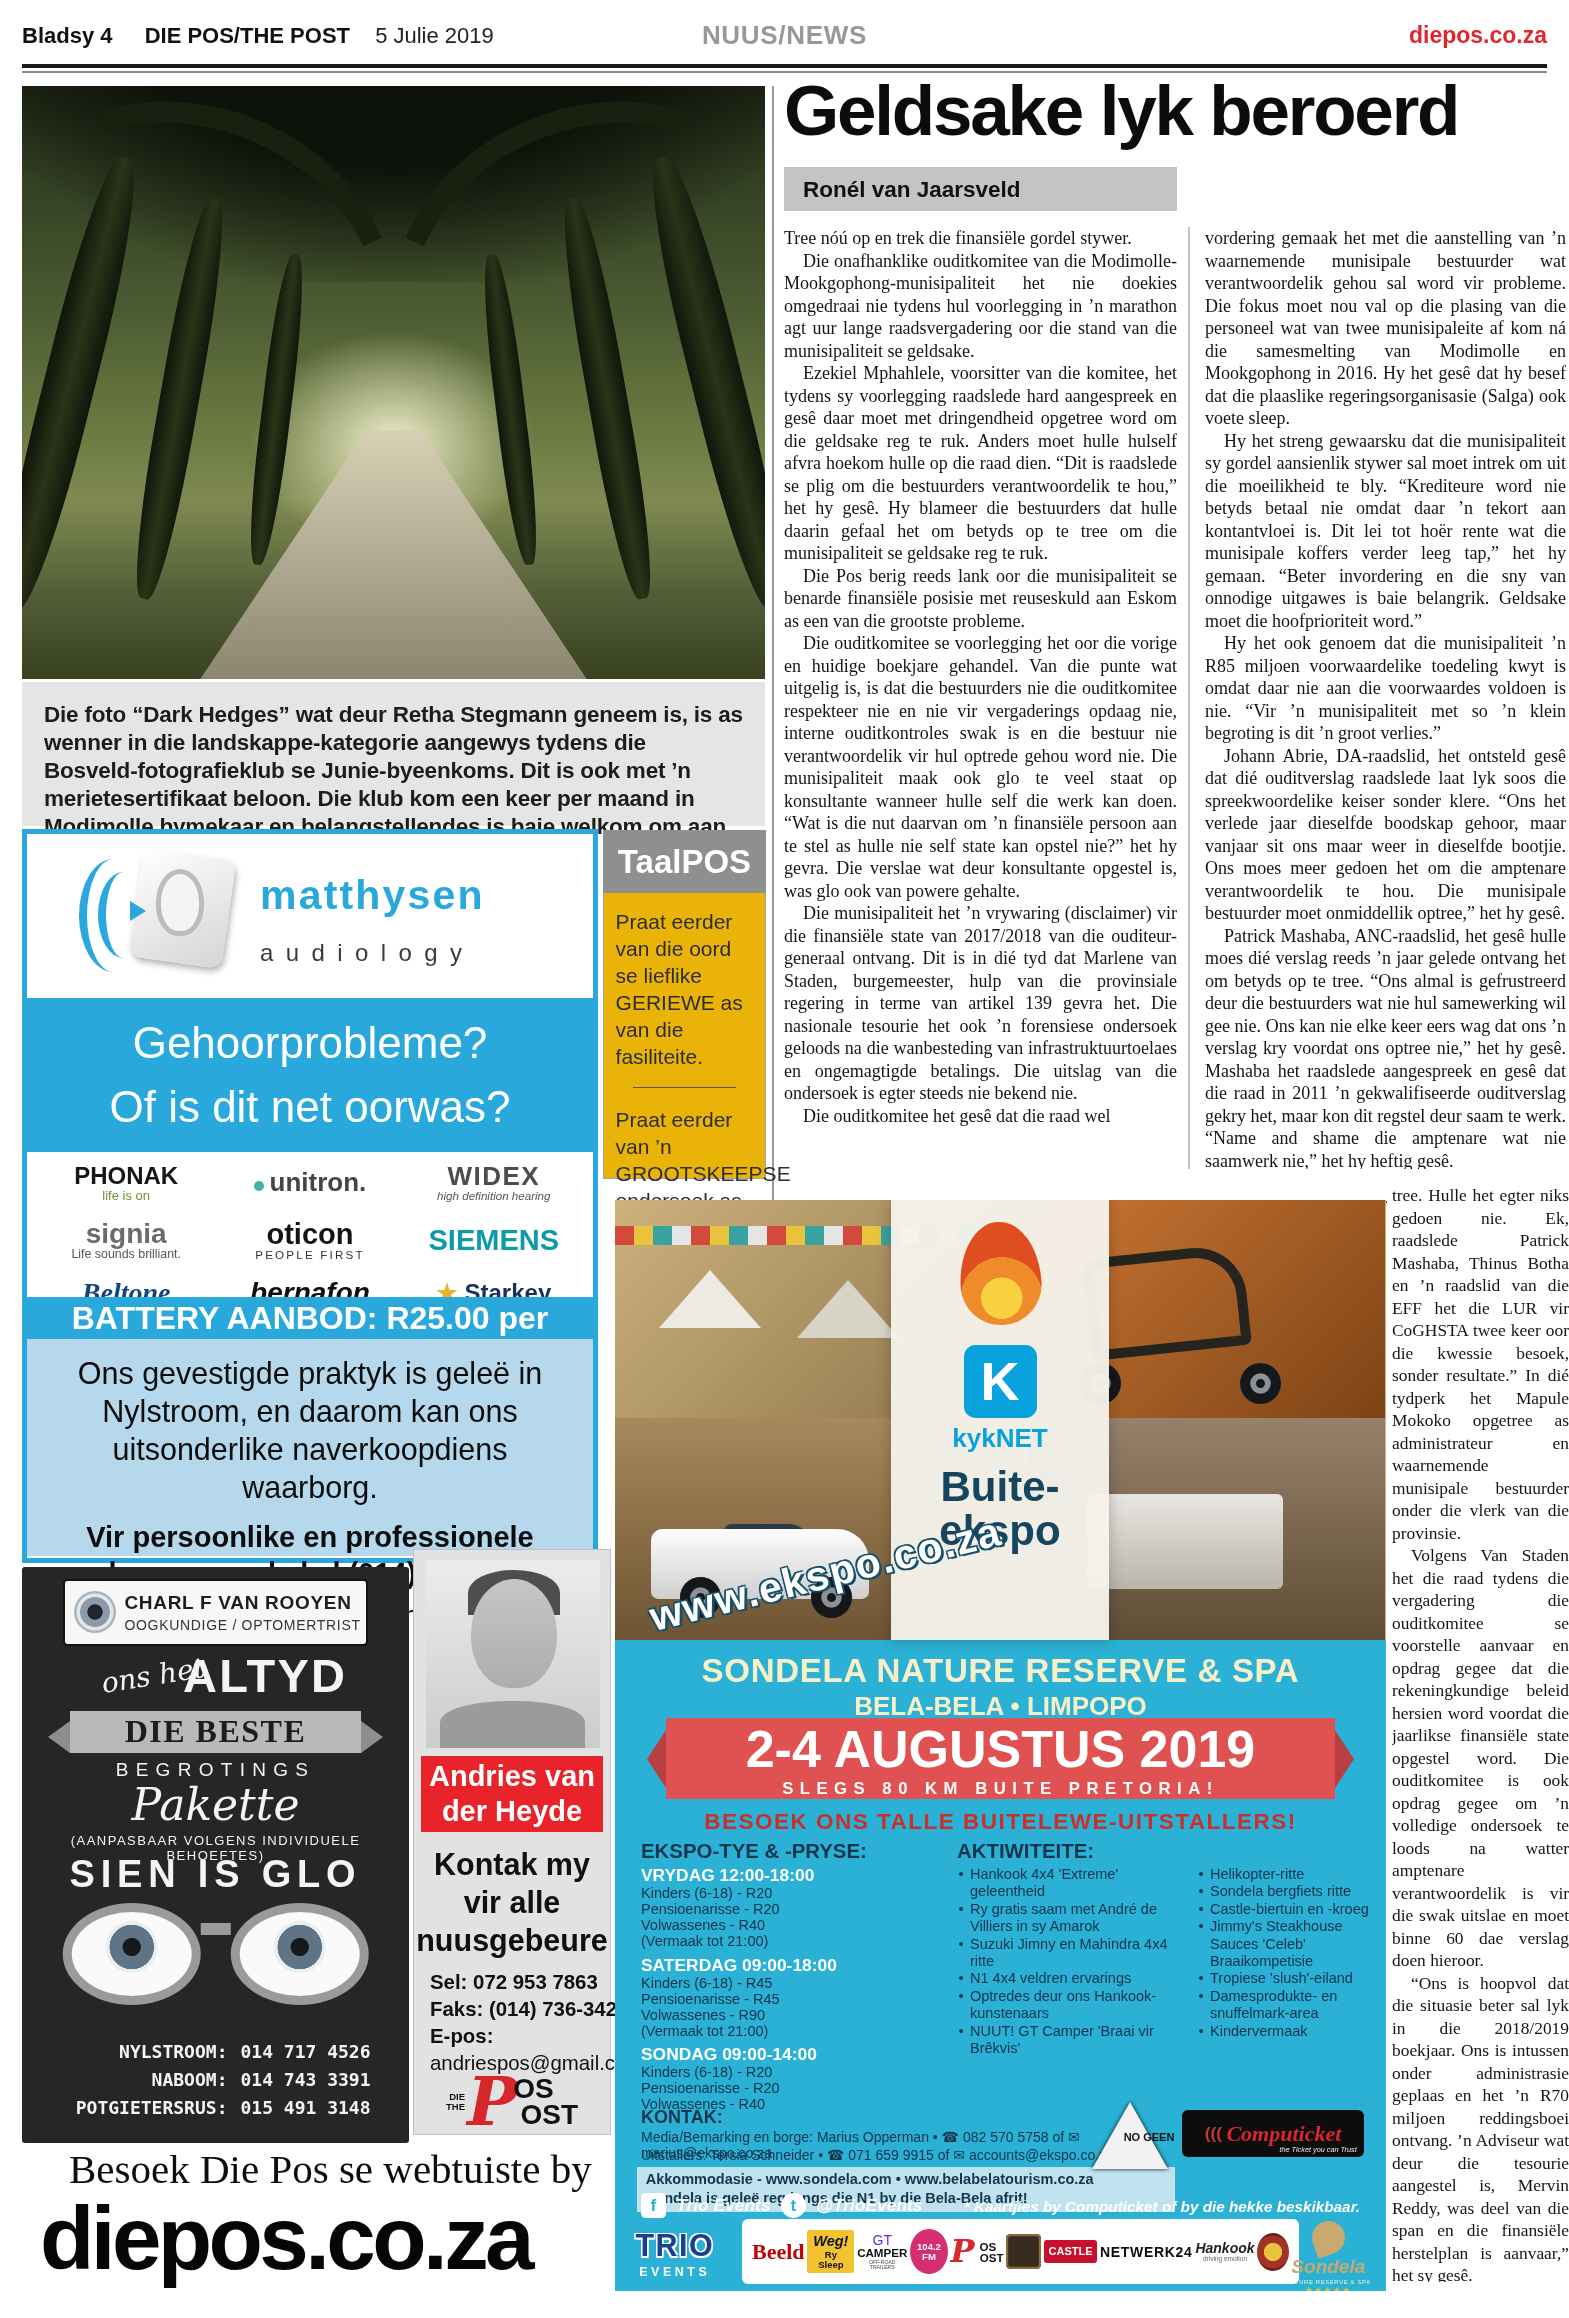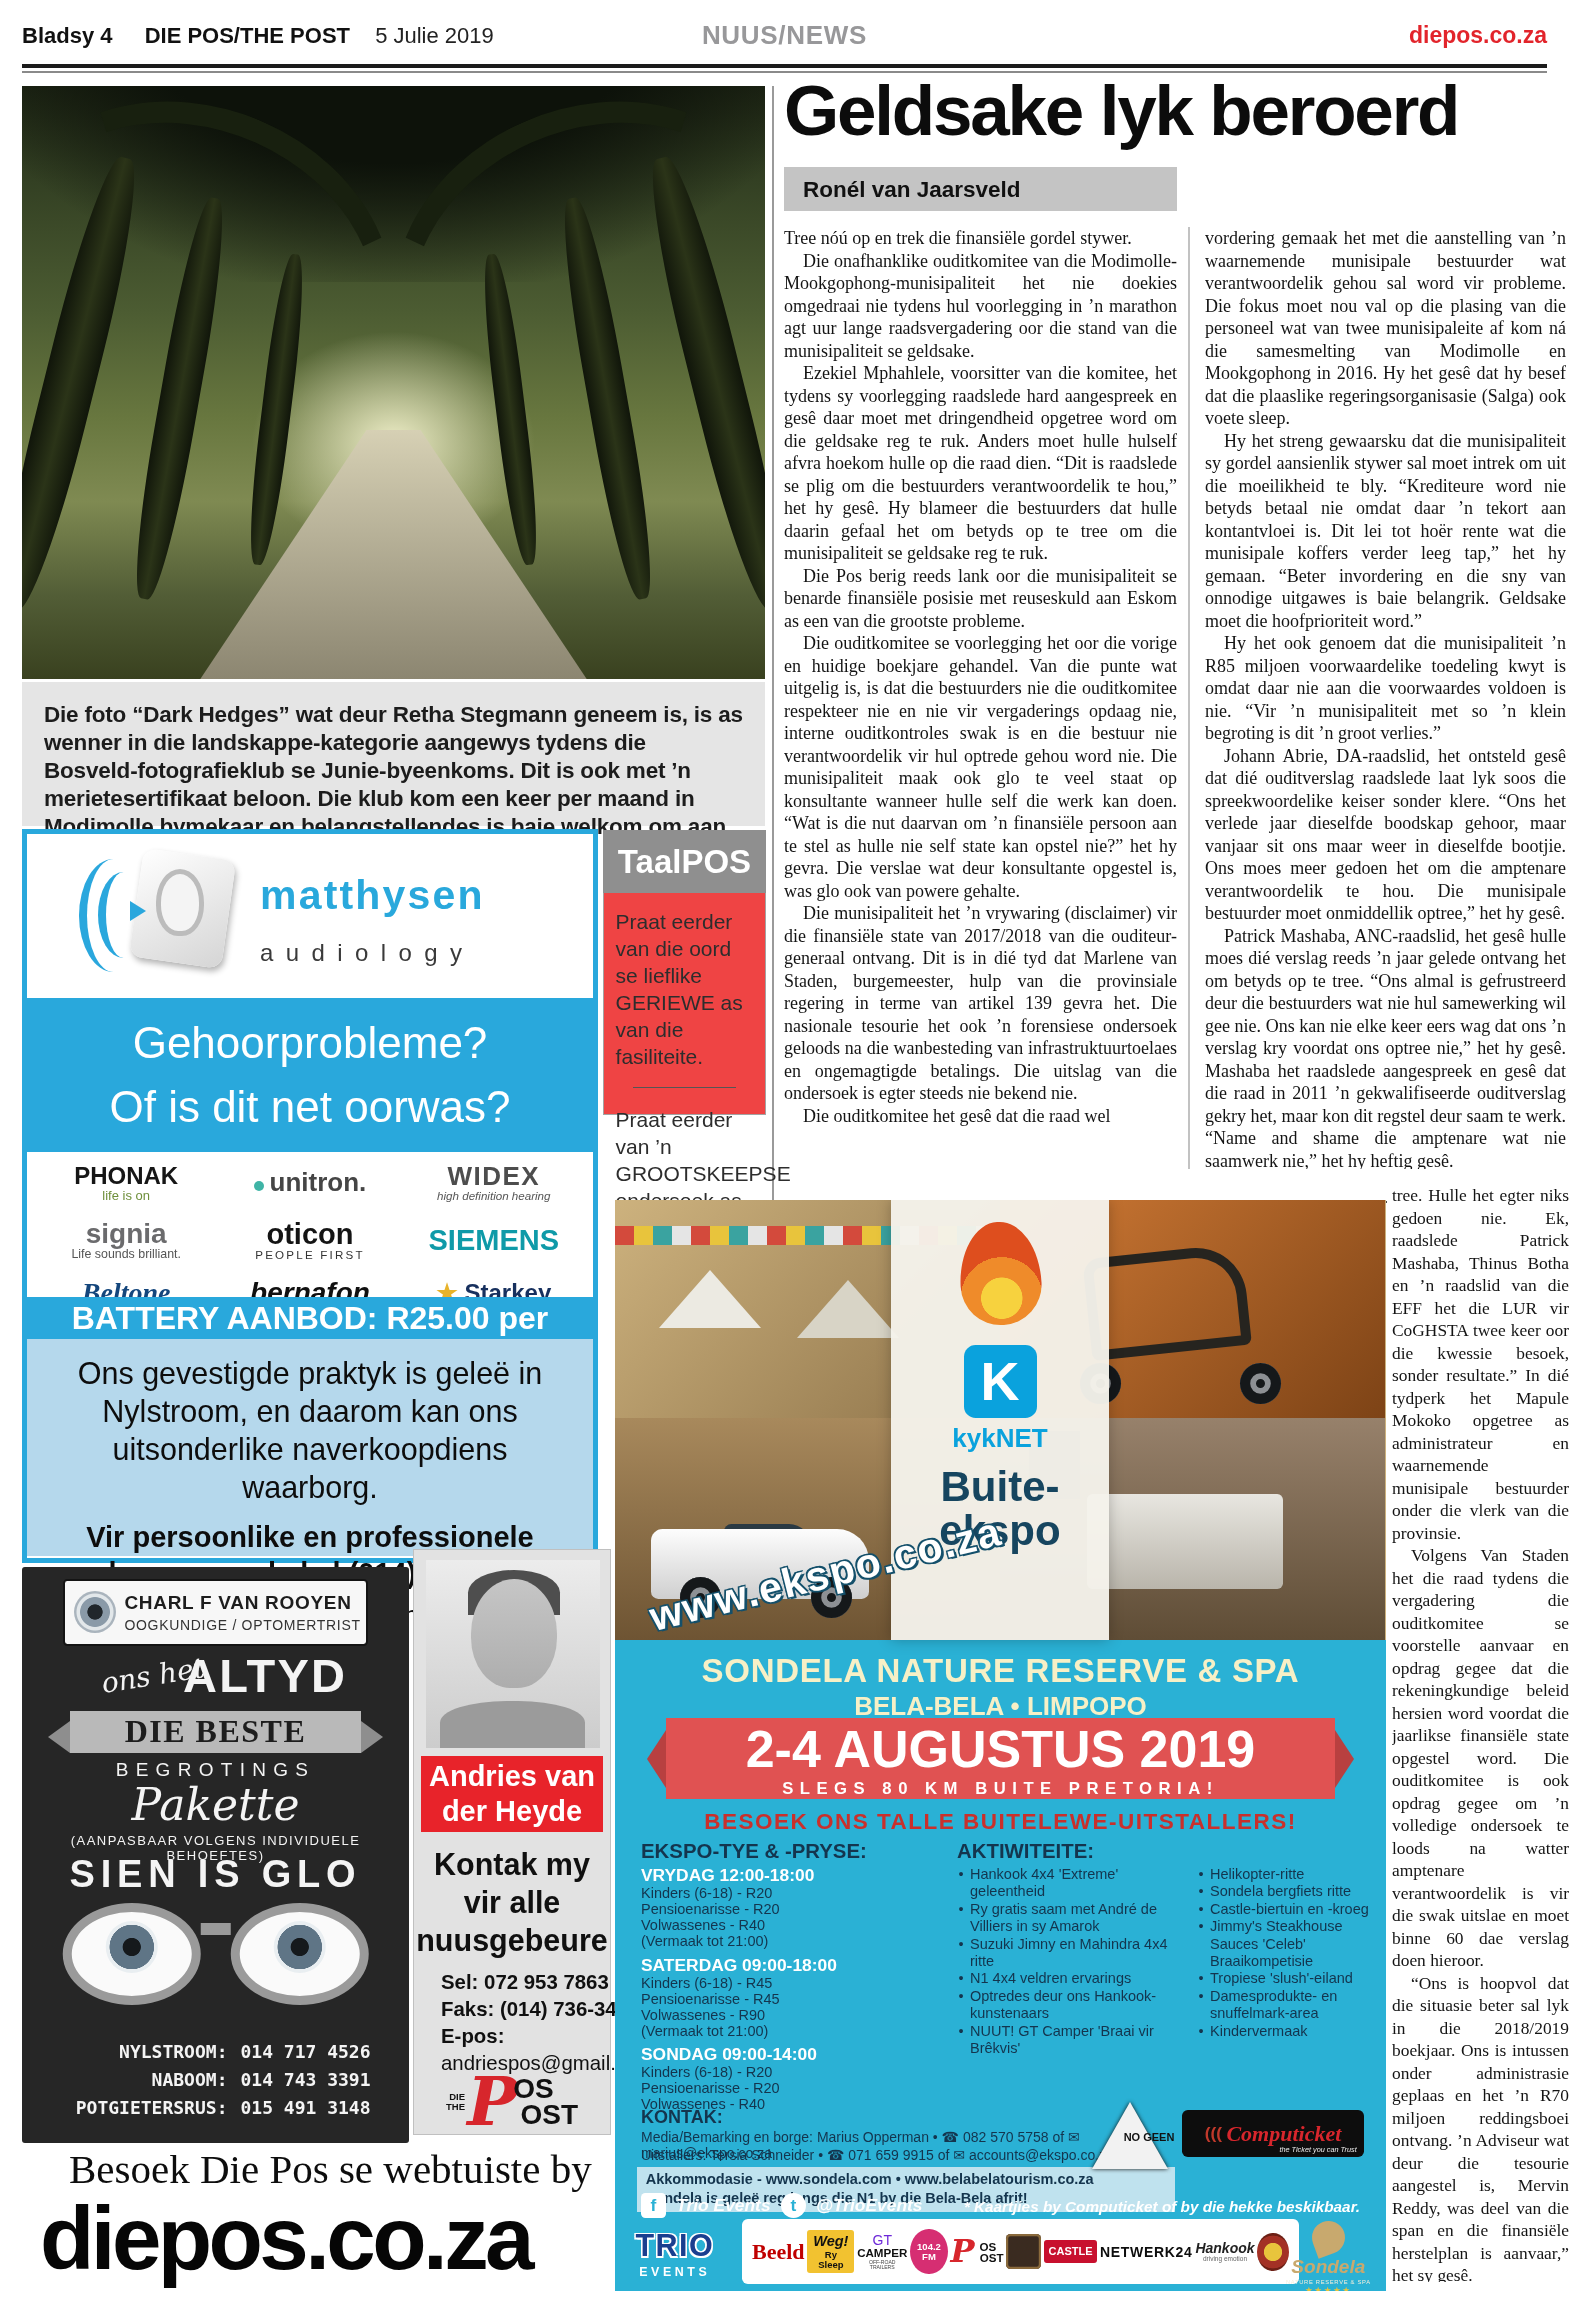--- a/index.html
+++ b/index.html
@@ -53,21 +53,21 @@
   .col1{left:784px;top:227px;width:393px;height:942px;font-size:18px;line-height:22.5px}
   .vrule-mid{position:absolute;left:1188px;top:227px;width:1.5px;height:942px;background:#c2c2c2}
   .col2{left:1205px;top:227px;width:361px;height:942px;font-size:18px;line-height:22.5px}
   .hrule-art{position:absolute;left:772px;top:1201px;width:615px;height:2.2px;background:#4a4a4a}
   .col3{left:1392px;top:1184px;width:177px;height:1098px;font-size:17.4px;line-height:22.5px}
 
   
   .taalpos{position:absolute;left:603px;top:830px;width:163px;height:349px}
   .tp-head{height:63px;background:#8f8f8f;color:#fff;font-weight:bold;font-size:33px;
     display:flex;align-items:center;justify-content:center}
-  .tp-body{height:222px;background:#ef4444;border:1.5px solid #a3a3a3;border-top:none;
+  .tp-body{height:286px;background:#eab308;border:1.5px solid #a3a3a3;border-top:none;
     padding:14.5px 11.6px;font-size:21px;line-height:27px;color:#2d2d2d}
   .tp-div{width:75%;height:1.5px;background:#555;margin:17.4px auto}
 
   
   .matt{position:absolute;left:22px;top:829px;width:576px;height:734px;border:5.8px solid #29a8dc;background:#fff}
   .m-sec{position:absolute;left:0;right:0}
   .ma-logo{top:0;height:164px}
   .ear-device{position:absolute;left:109px;top:20.4px;width:93px;height:109px;
     background:linear-gradient(145deg,#ffffff,#d5d5d5);border-radius:13px;box-shadow:2.2px 3.6px 6.5px rgba(0,0,0,.3);transform:rotate(8deg)}
   .ear-shape{position:absolute;left:129px;top:35px;width:48px;height:67px;border:5.1px solid #bcbcbc;
@@ -147,21 +147,21 @@
   .andries{position:absolute;left:413px;top:1549px;width:198px;height:586px;background:#e2e2e2;border:0.7px solid #c0c0c0}
   .an-photo{position:absolute;left:11.6px;top:10.2px;width:174px;height:188px;overflow:hidden;
     background:linear-gradient(#ececec,#cccccc)}
   .an-hair{position:absolute;left:42px;top:10.2px;width:92px;height:45px;background:#4e4e4e;border-radius:50% 50% 0 0}
   .an-head{position:absolute;left:45px;top:19px;width:86px;height:109px;border-radius:50% 50% 46% 46%;
     background:linear-gradient(#c6c6c6,#adadad)}
   .an-body{position:absolute;left:14.5px;bottom:0;width:145px;height:47px;background:#9b9b9b;border-radius:46% 46% 0 0}
   .an-band{position:absolute;left:7.3px;right:7.3px;top:206px;height:76px;background:#e8232a;color:#fff;
     font-weight:bold;font-size:29px;line-height:35px;text-align:center;padding-top:2.9px}
   .an-kontak{position:absolute;left:0;right:0;top:295px;text-align:center;font-weight:bold;font-size:30.5px;line-height:38px;color:#101010}
-  .an-contact{position:absolute;left:27px;top:419px;font-weight:bold;font-size:20.4px;line-height:27px;color:#101010}
+  .an-contact{position:absolute;left:16px;top:419px;font-weight:bold;font-size:20.4px;line-height:27px;color:#101010}
   .an-epos{font-weight:normal}
   .dp-logo{position:absolute;left:0;right:0;top:525px;display:flex;align-items:center;justify-content:center}
   .dp-diethe{font-size:9.5px;font-weight:bold;line-height:10.2px;text-align:right;margin-right:2.2px;color:#111}
   .dp-p{font-family:"DejaVu Serif",serif;font-style:italic;font-weight:bold;font-size:67px;line-height:54px;color:#d7262c}
   .dp-os{display:flex;flex-direction:column;font-weight:bold;color:#111;font-size:28px;line-height:26px;margin-left:-4.4px}
   .dp-ost{margin-left:7.3px}
 
   
   .ekspo{position:absolute;left:615px;top:1200px;width:771px;height:1091px;overflow:hidden;background:#2ab1d5}
   .collage{position:absolute;left:0;top:0;width:771px;height:440px;background:#cdb27e}

